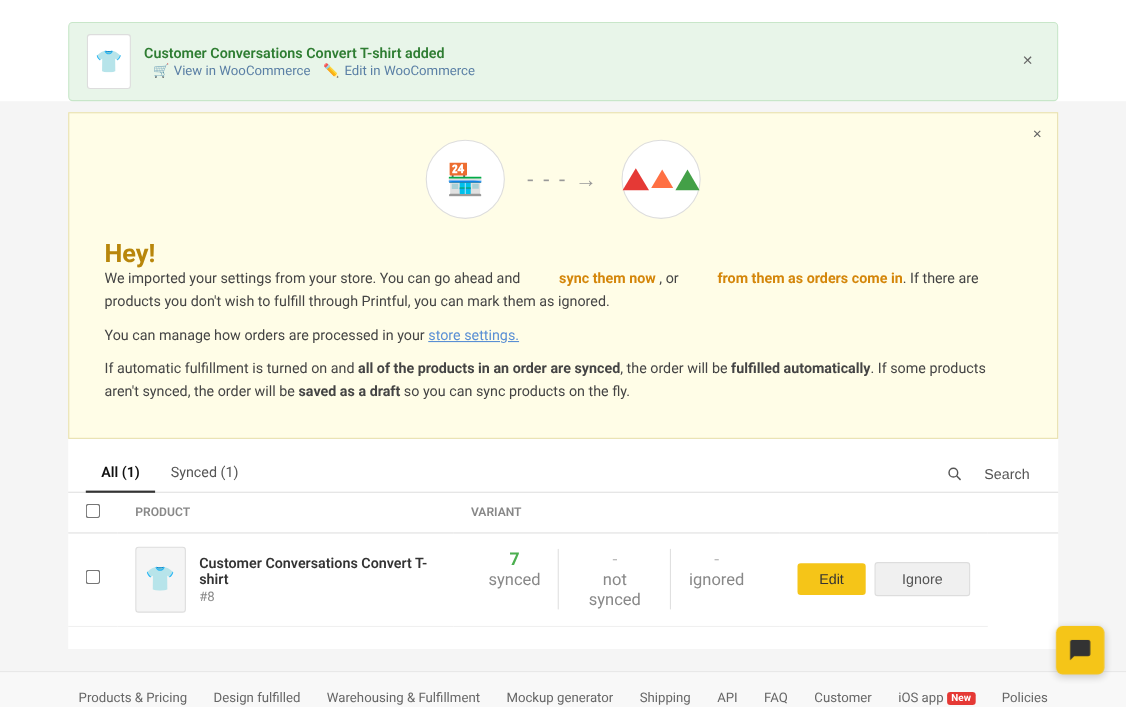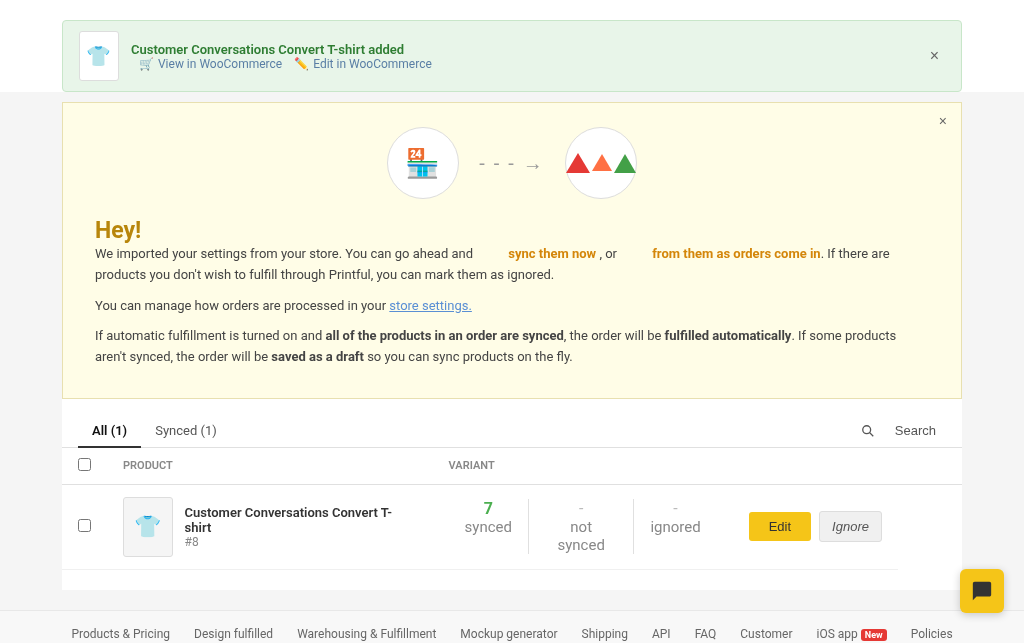--- a/index.html
+++ b/index.html
@@ -294,25 +294,24 @@
       padding: 7px 20px;
       font-size: 13px;
       font-weight: 500;
       border-radius: 3px;
       cursor: pointer;
     }
     .btn-ignore {
       background: #f0f0f0;
       color: #555;
       border: 1px solid #ddd;
-      padding: 7px 12px;
+      padding: 7px 24px;
       font-size: 13px;
       border-radius: 3px;
       cursor: pointer;
-      font-style: italic;
     }
 
     
     .footer {
       background: #f8f8f8;
       border-top: 1px solid #e8e8e8;
       padding: 16px 62px;
       display: flex;
       justify-content: center;
       gap: 24px;

